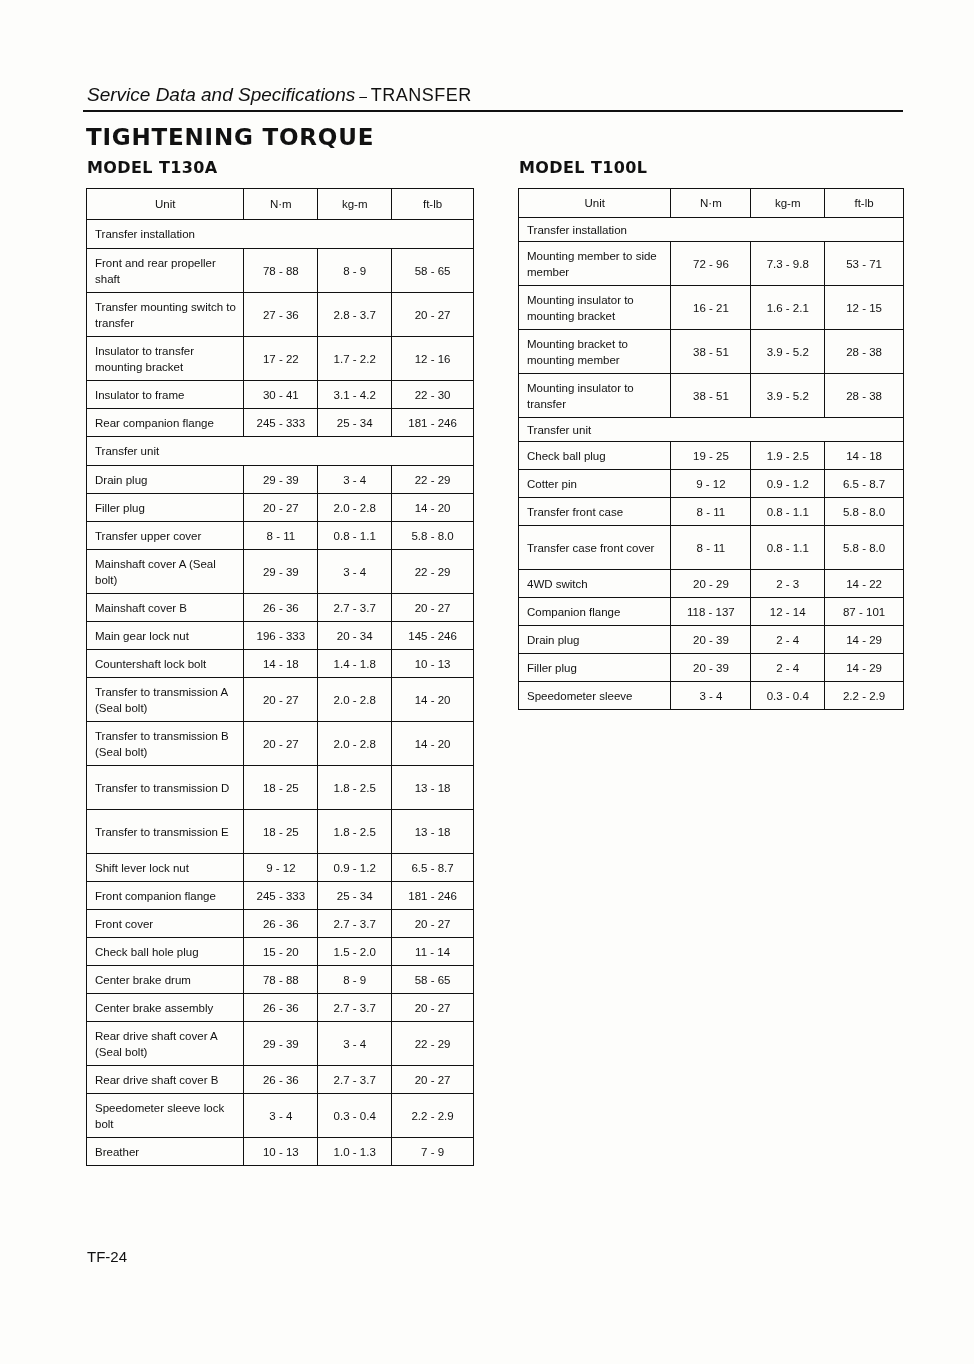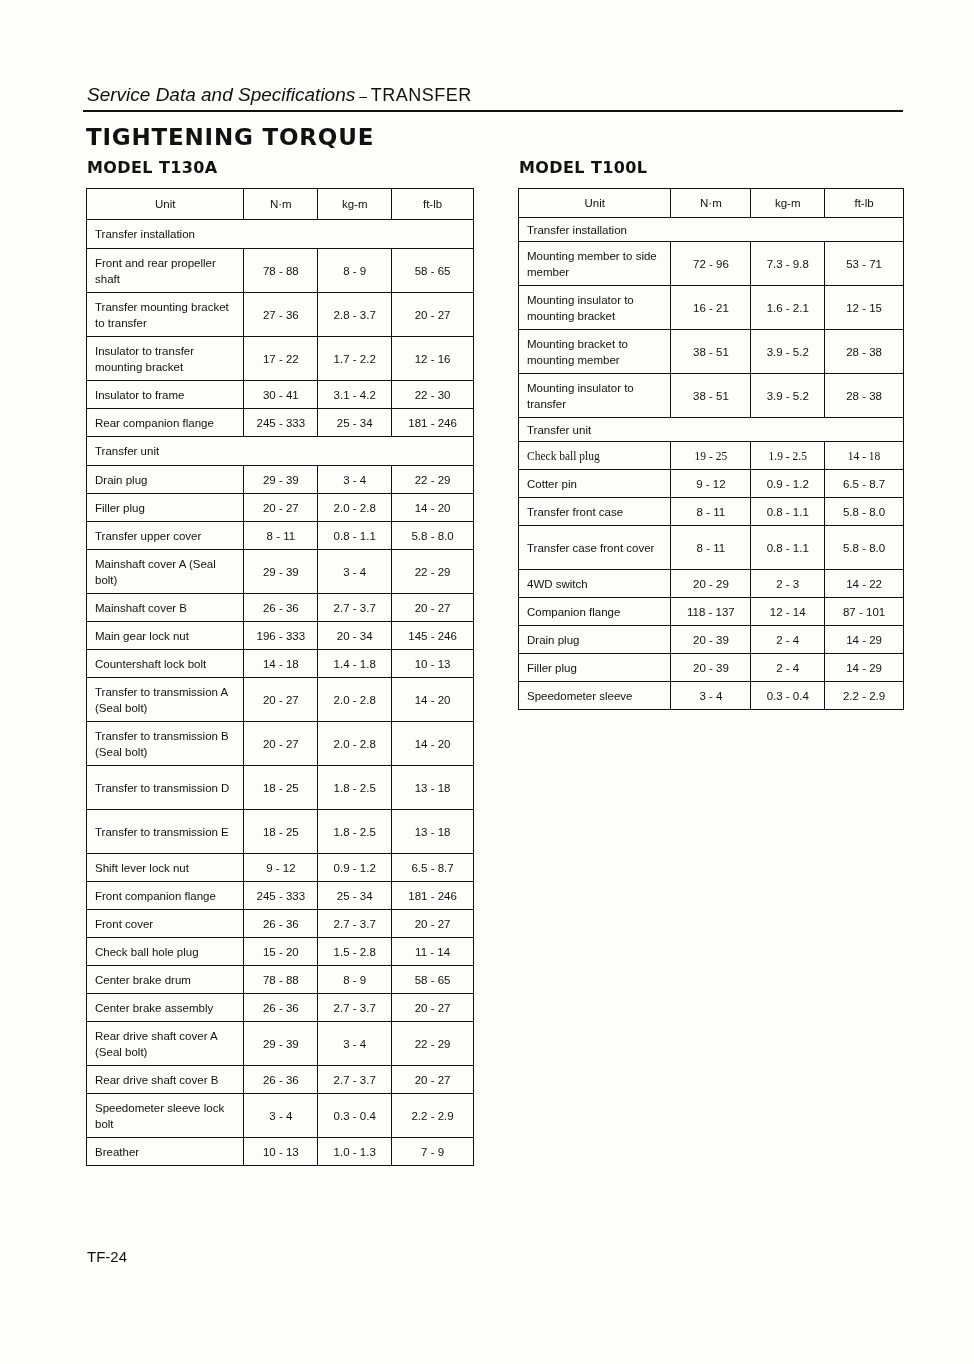--- a/index.html
+++ b/index.html
@@ -86,21 +86,21 @@
       <tr style="height: 29px;">
         <td colspan="4" class="section">Transfer installation</td>
       </tr>
       <tr style="height: 44px;">
         <td class="unit">Front and rear propeller shaft</td>
         <td class="val">78 - 88</td>
         <td class="val">8 - 9</td>
         <td class="val">58 - 65</td>
       </tr>
       <tr style="height: 44px;">
-        <td class="unit">Transfer mounting bracket to transfer</td>
+        <td class="unit">Transfer mounting switch to transfer</td>
         <td class="val">27 - 36</td>
         <td class="val">2.8 - 3.7</td>
         <td class="val">20 - 27</td>
       </tr>
       <tr style="height: 44px;">
         <td class="unit">Insulator to transfer mounting bracket</td>
         <td class="val">17 - 22</td>
         <td class="val">1.7 - 2.2</td>
         <td class="val">12 - 16</td>
       </tr>
@@ -199,21 +199,21 @@
       </tr>
       <tr style="height: 28px;">
         <td class="unit">Front cover</td>
         <td class="val">26 - 36</td>
         <td class="val">2.7 - 3.7</td>
         <td class="val">20 - 27</td>
       </tr>
       <tr style="height: 28px;">
         <td class="unit">Check ball hole plug</td>
         <td class="val">15 - 20</td>
-        <td class="val">1.5 - 2.8</td>
+        <td class="val">1.5 - 2.0</td>
         <td class="val">11 - 14</td>
       </tr>
       <tr style="height: 28px;">
         <td class="unit">Center brake drum</td>
         <td class="val">78 - 88</td>
         <td class="val">8 - 9</td>
         <td class="val">58 - 65</td>
       </tr>
       <tr style="height: 28px;">
         <td class="unit">Center brake assembly</td>
@@ -287,21 +287,21 @@
       </tr>
       <tr style="height: 44px;">
         <td class="unit">Mounting insulator to transfer</td>
         <td class="val">38 - 51</td>
         <td class="val">3.9 - 5.2</td>
         <td class="val">28 - 38</td>
       </tr>
       <tr style="height: 24px;">
         <td colspan="4" class="section">Transfer unit</td>
       </tr>
-      <tr style="height: 28px; font-family: Liberation Serif, serif;">
+      <tr style="height: 28px;">
         <td class="unit">Check ball plug</td>
         <td class="val">19 - 25</td>
         <td class="val">1.9 - 2.5</td>
         <td class="val">14 - 18</td>
       </tr>
       <tr style="height: 28px;">
         <td class="unit">Cotter pin</td>
         <td class="val">9 - 12</td>
         <td class="val">0.9 - 1.2</td>
         <td class="val">6.5 - 8.7</td>

